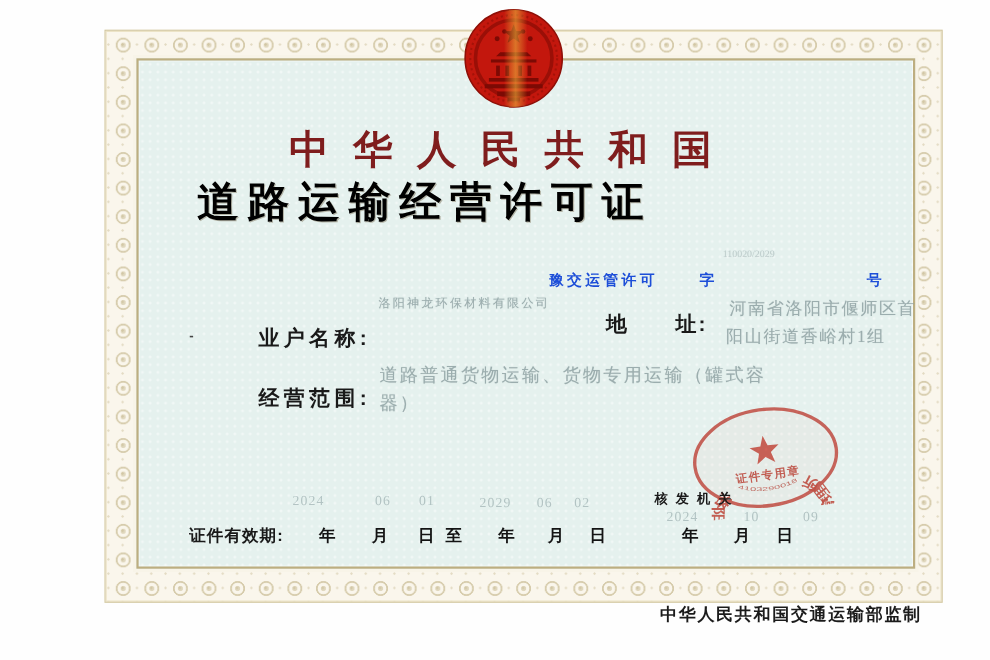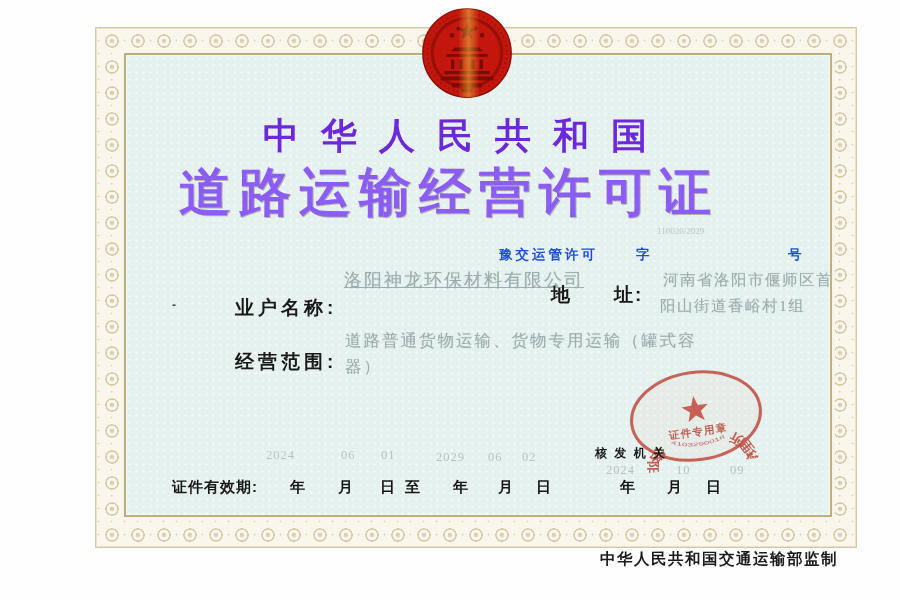--- a/index.html
+++ b/index.html
@@ -14,24 +14,24 @@
           radial-gradient(circle, rgba(184,168,118,0) 5px, rgba(184,168,118,.55) 5.5px, rgba(184,168,118,.55) 6.5px, rgba(184,168,118,0) 7px),
           radial-gradient(circle, rgba(184,168,118,.40) 2px, rgba(184,168,118,0) 2.7px),
           radial-gradient(circle, rgba(184,168,118,.35) .8px, rgba(184,168,118,0) 1.3px);
         background-size:26px 26px,26px 26px,13px 13px;
         background-position:3px 0px,3px 0px,9px 6px;}
   .inner{position:absolute;left:124px;top:53px;width:704px;height:460px;
          background-color:#e5f1ee;border:2px solid #bdae80;
          box-shadow:0 0 0 3px #f8f4e8, inset 0 0 0 1px rgba(255,255,255,.5);
          background-image:radial-gradient(rgba(255,255,255,.45) 1px, rgba(255,255,255,0) 1.6px);
          background-size:7px 7px;}
-  .country{font-family:"Liberation Sans",sans-serif;font-weight:700;color:#6d28d9;
+  .country{font-family:"Liberation Sans",sans-serif;font-weight:700;color:#7f1d1d;
            font-size:36px;letter-spacing:22px;white-space:nowrap;}
-  .big-title{font-family:"Liberation Serif",serif;font-weight:700;color:#8b5cf6;
-             font-size:52px;letter-spacing:8px;white-space:nowrap;
+  .big-title{font-family:"Liberation Serif",serif;font-weight:700;color:#000000;
+             font-size:38px;letter-spacing:8px;white-space:nowrap;
              text-shadow:1px 1px 0 rgba(90,70,35,.35);}
   .label{font-weight:600;color:#191919;font-size:19px;white-space:nowrap;}
   .small-label{font-weight:600;color:#1d4ed8;font-size:13.5px;letter-spacing:3px;white-space:nowrap;}
   .faint{font-family:"Liberation Serif",serif;color:#8fa2a3;opacity:.85;white-space:nowrap;
          text-shadow:0 0 1px rgba(143,162,163,.45);}
   .faint-date{font-family:"Liberation Serif",serif;color:#9db0b1;opacity:.7;font-size:12.5px;
               letter-spacing:1px;white-space:nowrap;}
   .token{font-weight:600;color:#141414;font-size:15px;white-space:nowrap;}
   .footer{font-weight:700;color:#1b1b1b;font-size:15.5px;letter-spacing:1.5px;white-space:nowrap;text-align:center;}
   .seal-wrap{position:absolute;left:626px;top:366px;width:140px;height:100px;
@@ -80,21 +80,21 @@
   </div>
 
   <div class="abs country" style="left:263px;top:112px;">中华人民共和国</div>
   <div class="abs big-title" style="left:179px;top:158px;">道路运输经营许可证</div>
 
   <div class="abs small-label" style="left:499px;top:246px;">豫交运管许可</div>
   <div class="abs small-label" style="left:636px;top:246px;">字</div>
   <div class="abs small-label" style="left:788px;top:246px;">号</div>
   <div class="abs faint" style="left:657px;top:226px;font-size:9px;opacity:.45;">110020/2029</div>
 
-  <div class="abs faint" style="left:344px;top:268px;font-size:18px;letter-spacing:2px;text-decoration:underline;">洛阳神龙环保材料有限公司</div>
+  <div class="abs faint" style="left:344px;top:268px;font-size:11px;letter-spacing:2px;">洛阳神龙环保材料有限公司</div>
   <div class="abs label" style="left:172px;top:298px;font-size:12px;color:#444;">-</div>
   <div class="abs label" style="left:235px;top:295px;letter-spacing:4px;">业户名称:</div>
   <div class="abs label" style="left:551px;top:282px;letter-spacing:2px;">地　　址:</div>
   <div class="abs faint" style="left:663px;top:270px;font-size:15.5px;letter-spacing:1.5px;">河南省洛阳市偃师区首</div>
   <div class="abs faint" style="left:660px;top:296px;font-size:15.5px;letter-spacing:1.5px;">阳山街道香峪村1组</div>
 
   <div class="abs label" style="left:235px;top:349px;letter-spacing:4px;">经营范围:</div>
   <div class="abs faint" style="left:345px;top:330px;font-size:16.5px;letter-spacing:2px;">道路普通货物运输、货物专用运输（罐式容</div>
   <div class="abs faint" style="left:345px;top:356px;font-size:16.5px;letter-spacing:2px;">器）</div>
 

